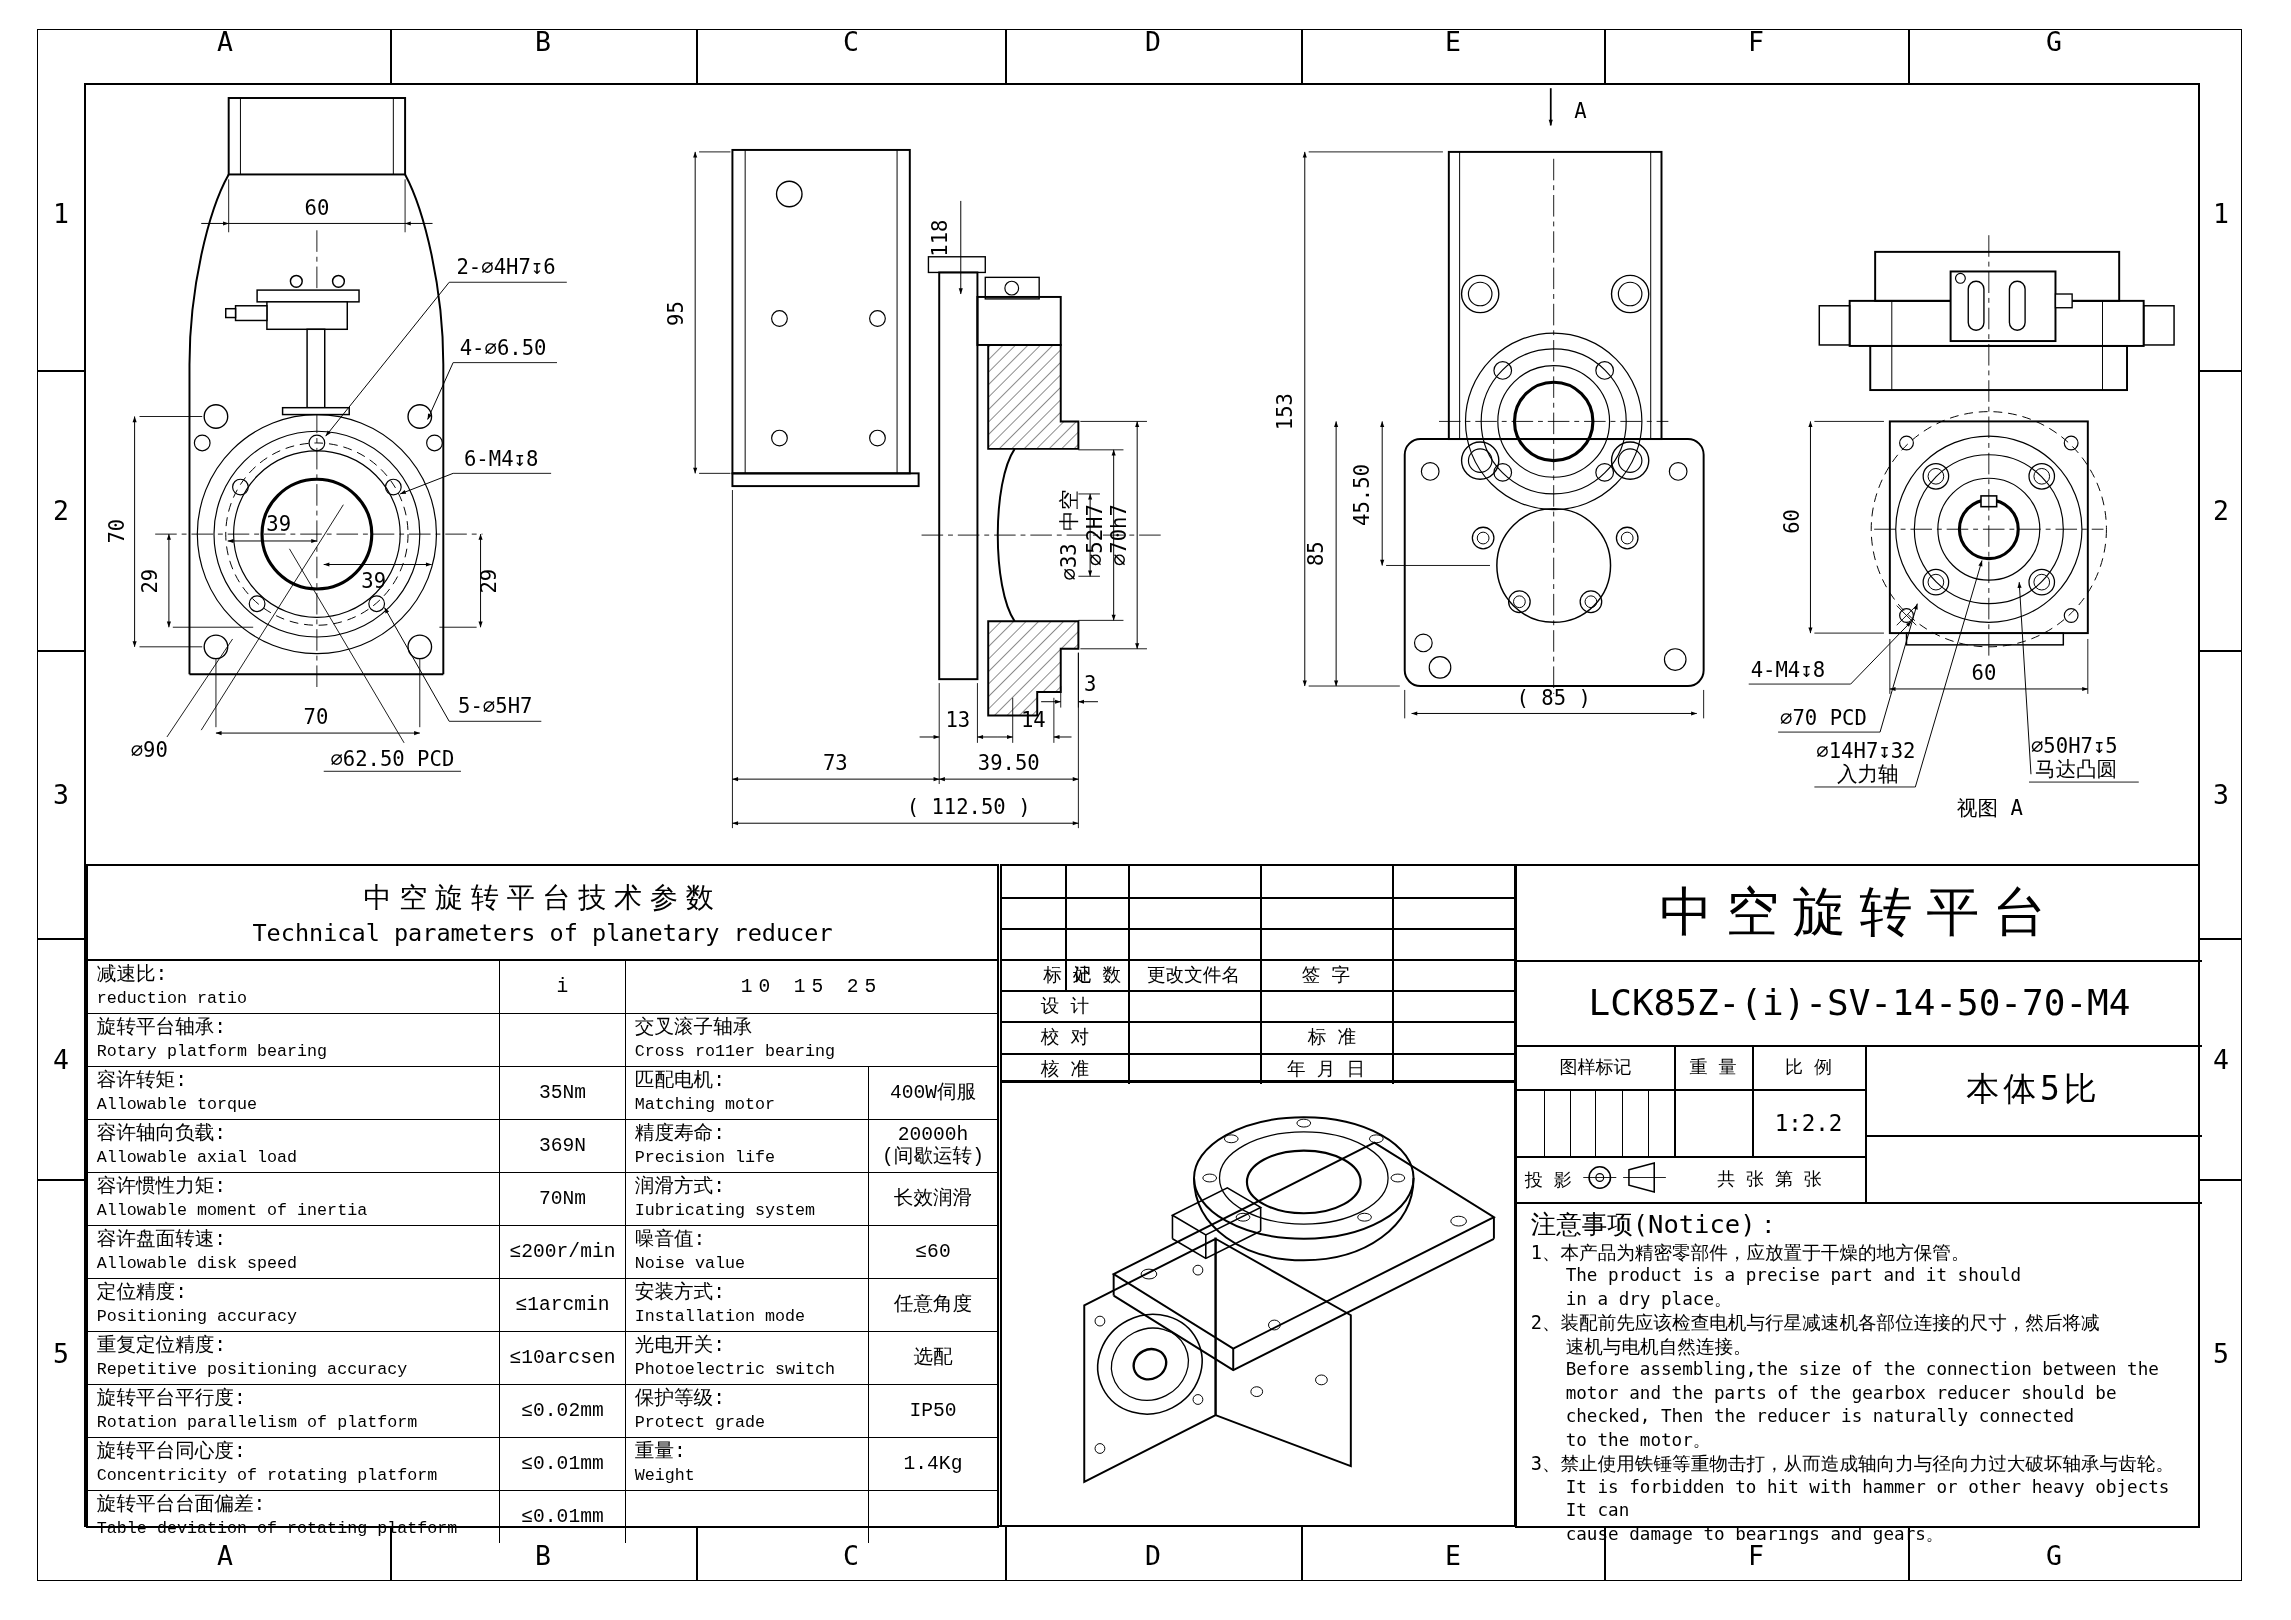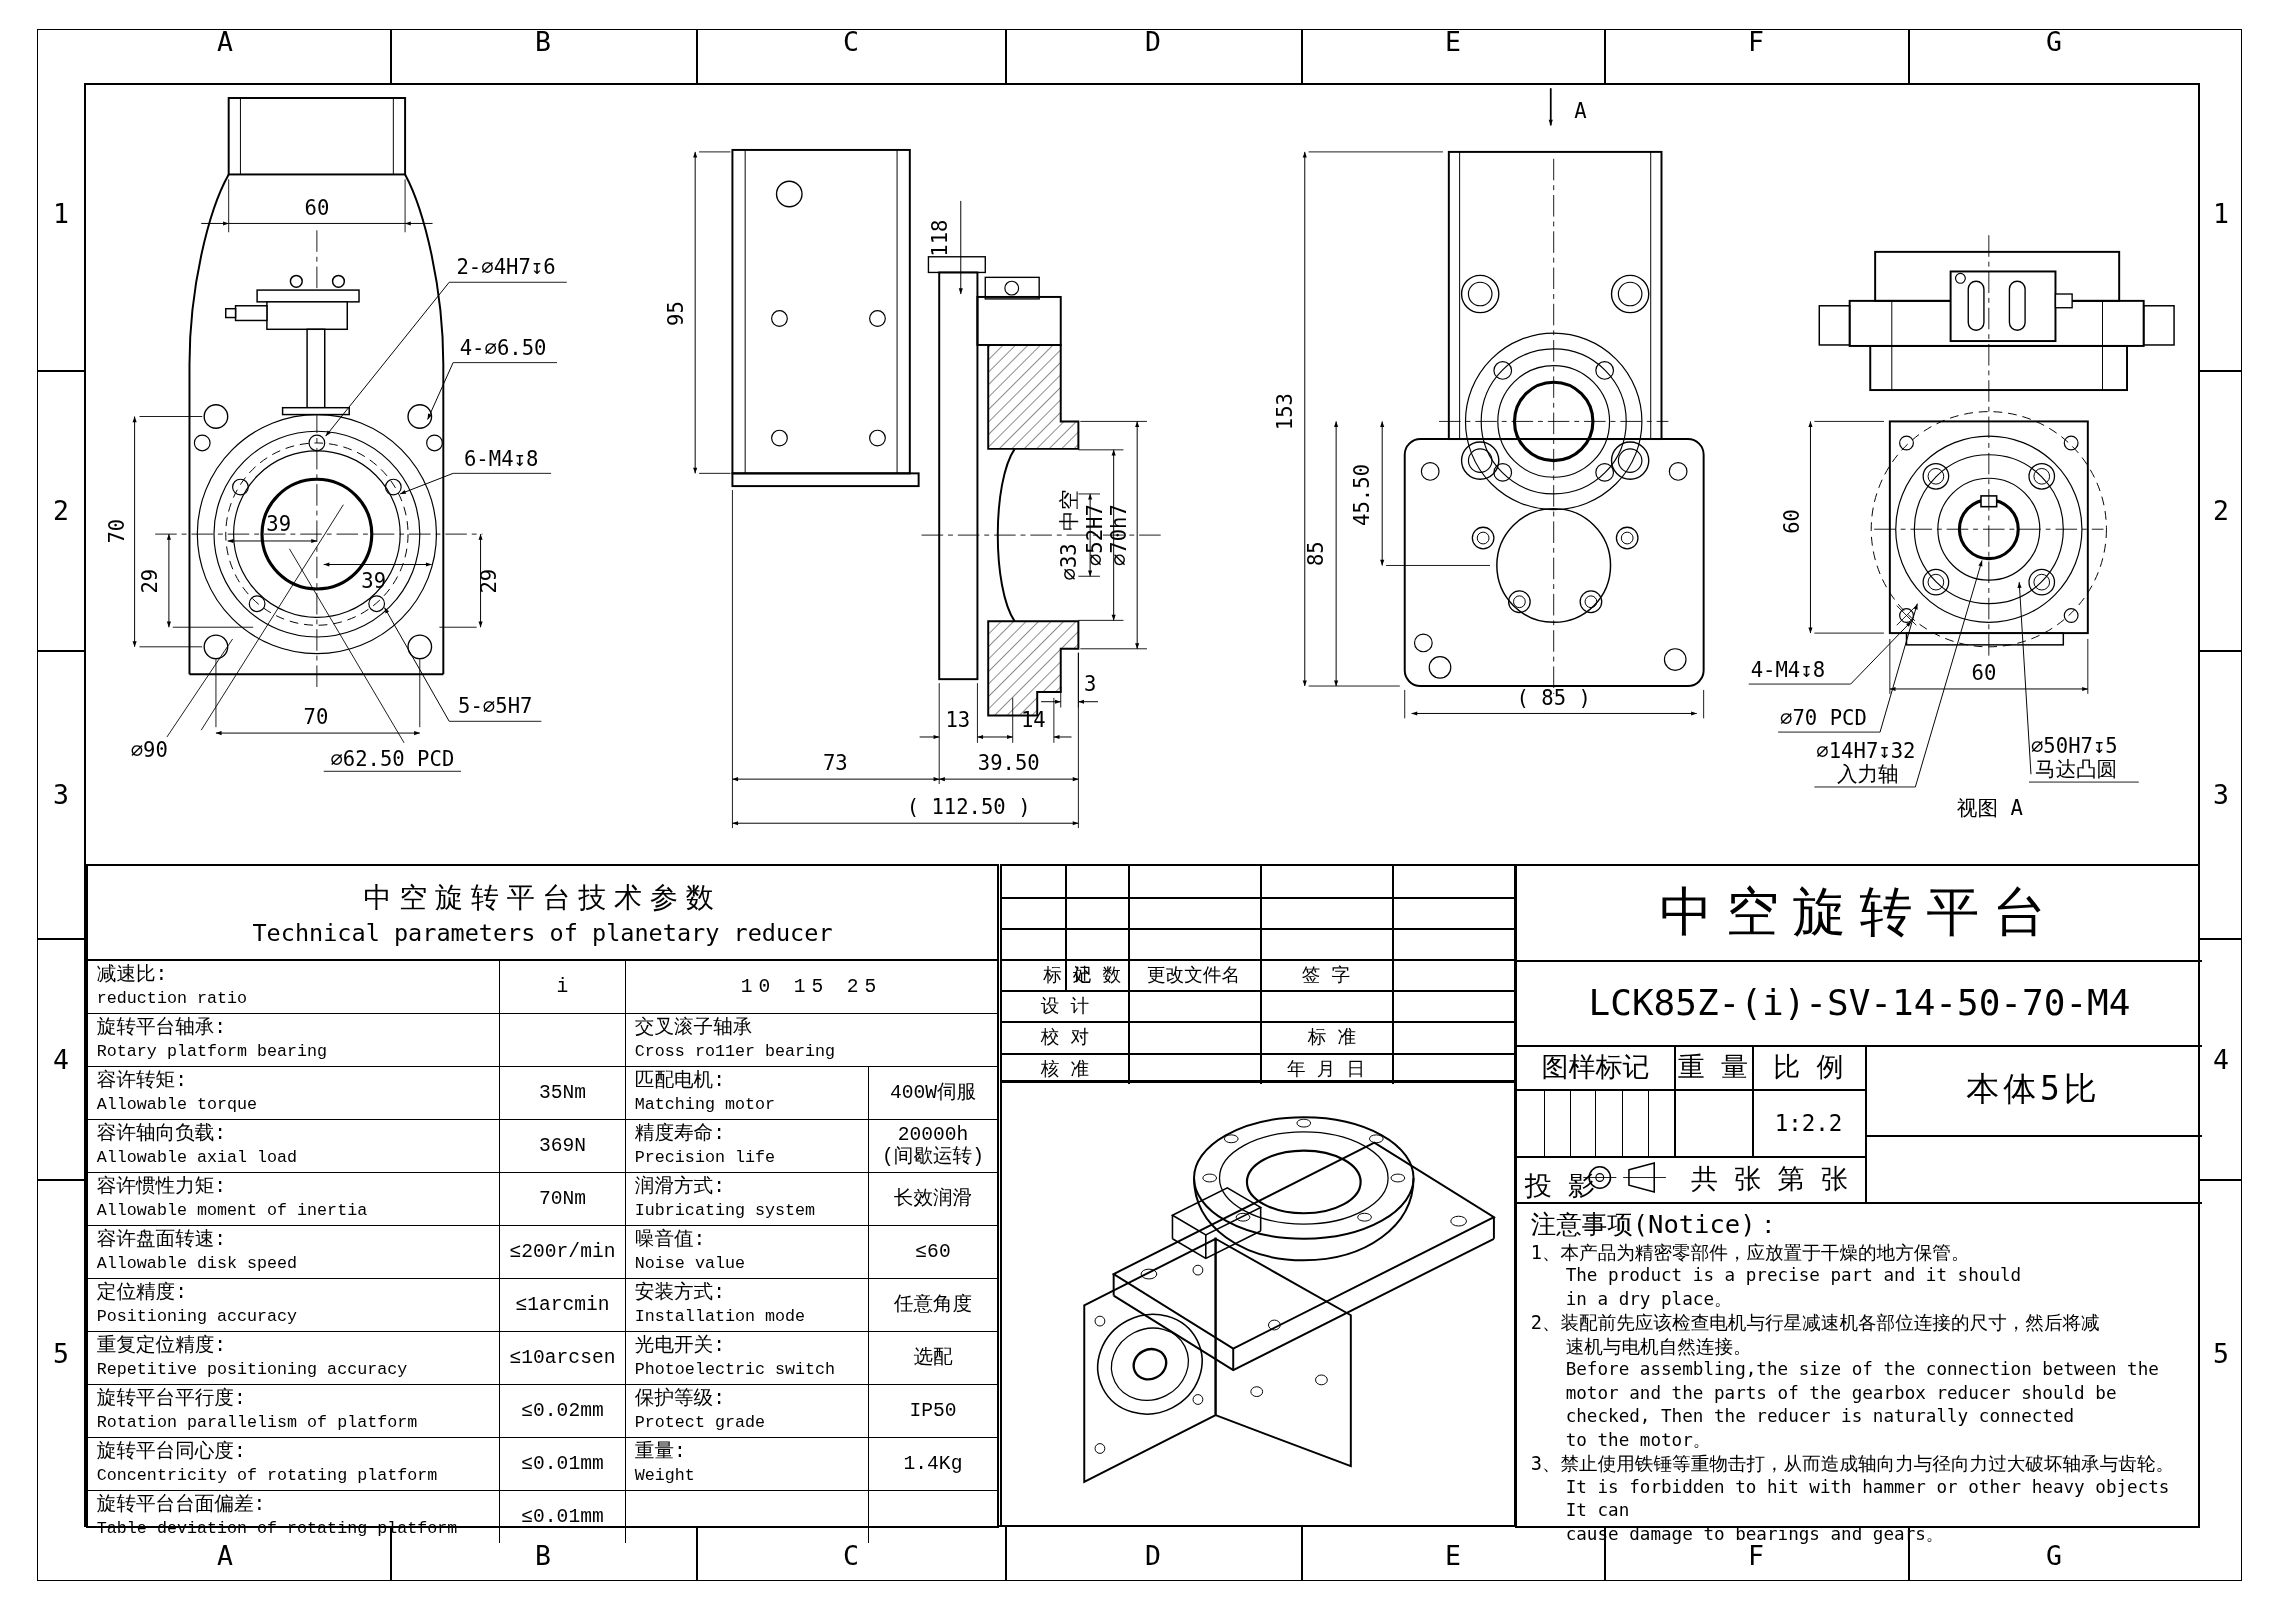--- a/index.html
+++ b/index.html
@@ -21,21 +21,21 @@
   .pc2{width:126px;border-right:1.5px solid #000;align-items:center;}
   .pc3{width:243px;border-right:1.5px solid #000;padding-left:8.8px;}
   .pc4{flex:1;align-items:center;}
   .pcm{flex:1;align-items:center;}
   .pcml{flex:1;padding-left:8.8px;}
   .lcn{font-size:19.6px;line-height:23.5px;}
   .len{font-size:16.7px;line-height:22.5px;}
   .val{font-size:19.6px;line-height:22.5px;text-align:center;}
   
   .rtxt{font-size:18.6px;}
-  .tb-label{font-size:27px;}
+  .tb-label{font-size:18px;}
   #notice{line-height:23.5px;}
   #notice .nt{font-size:25.5px;line-height:33px;}
   #notice .cnl{font-size:18.6px;}
   #notice .enl{font-size:17.6px;}
   #notice .ind{padding-left:35px;}
   
   svg .ln{stroke:#000;fill:none;}
   svg text{fill:#000;stroke:none;font-size:21px;font-family:"DejaVu Sans Mono","DejaVu Sans",monospace;}
   svg .cl{stroke:#000;fill:none;stroke-width:0.9;stroke-dasharray:22 5 5 5;}
   svg .dash{stroke:#000;fill:none;stroke-width:1;stroke-dasharray:9 6;}

